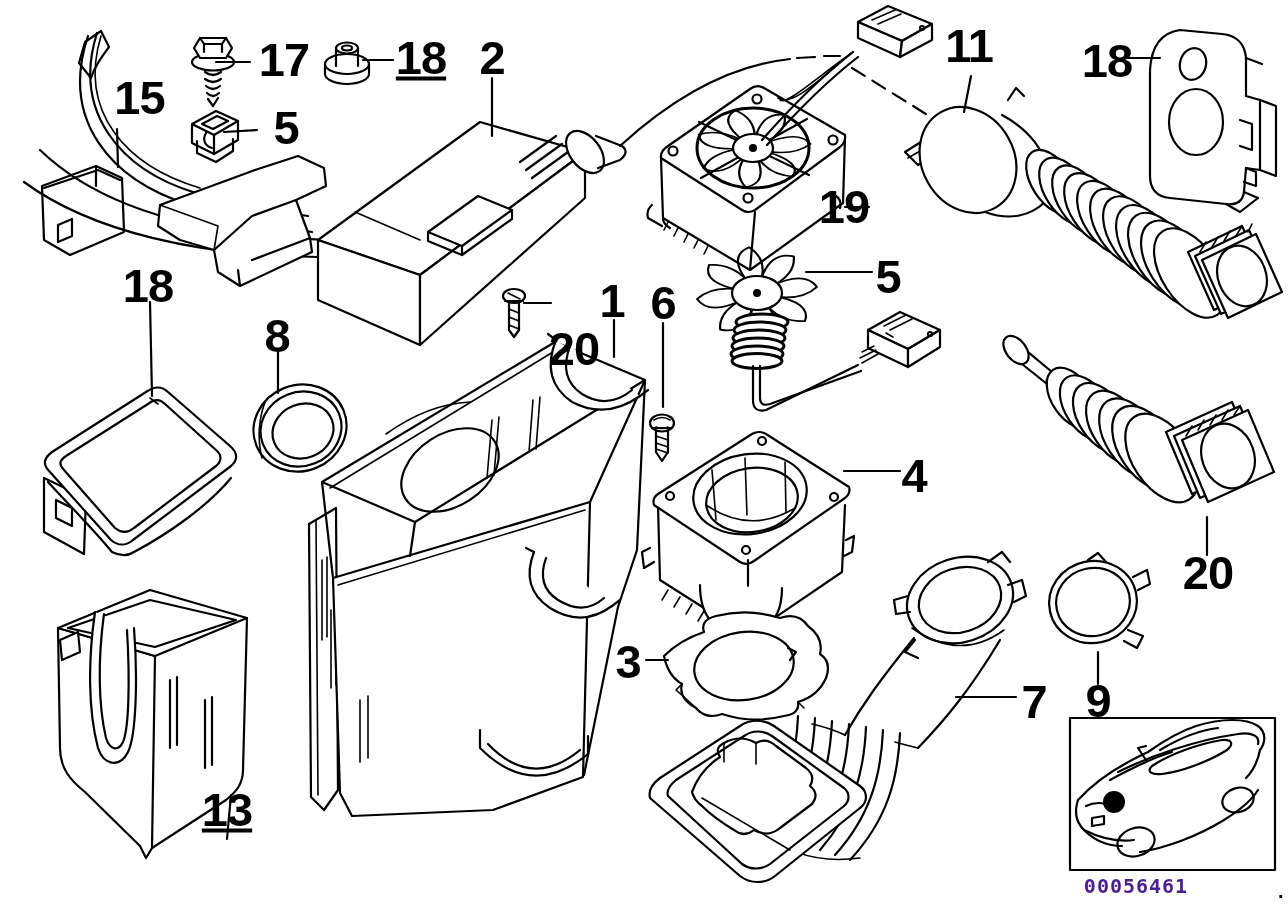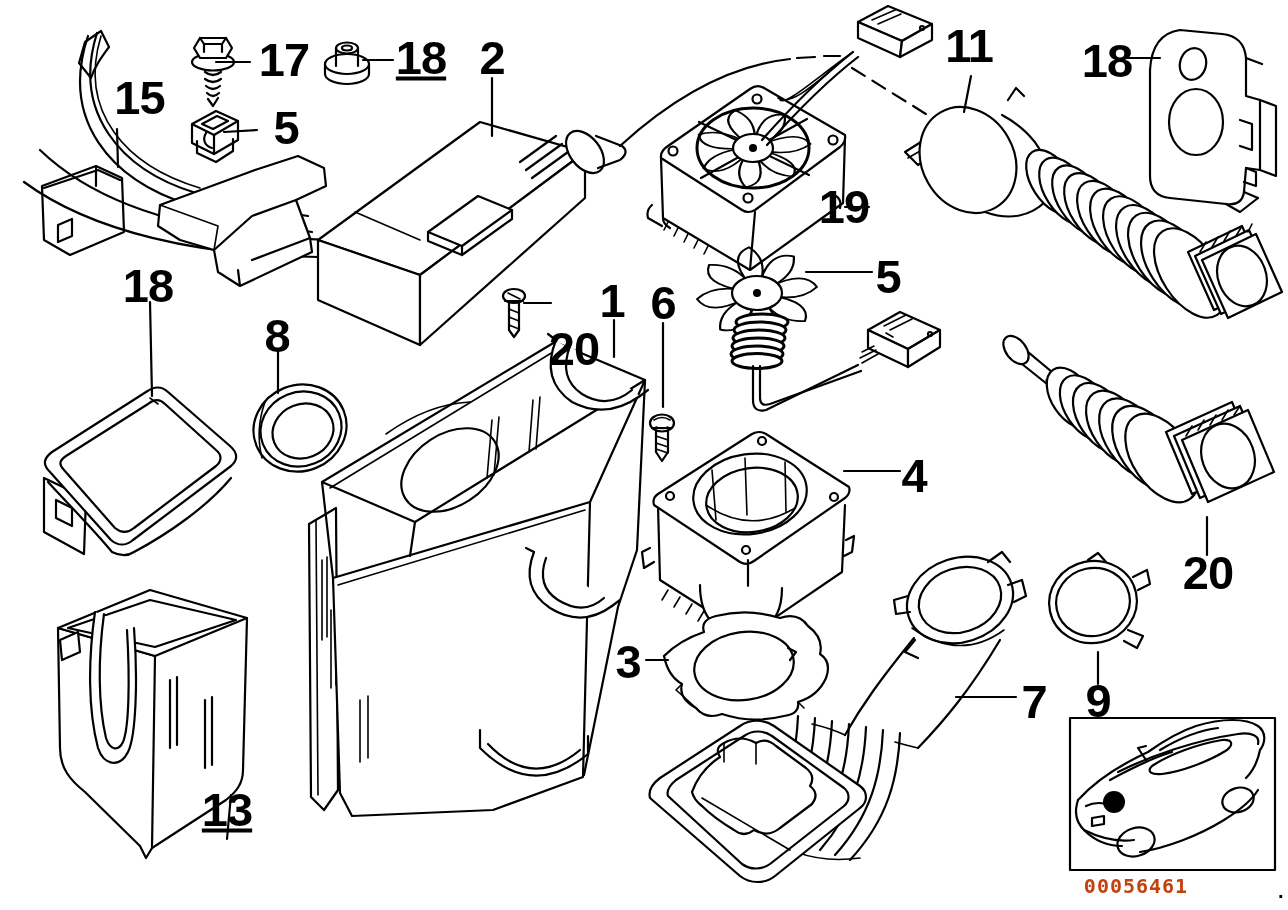--- a/index.html
+++ b/index.html
@@ -16,21 +16,21 @@
   #art .thick { stroke-width:3; }
   #art .thin  { stroke-width:1.6; }
   .callout {
     position:absolute; transform:translate(-50%,-50%);
     font-weight:700; font-size:47px; letter-spacing:-1px; color:#000;
     cursor:pointer; user-select:none; line-height:1;
   }
   #diagram-number {
     position:absolute; left:1136px; top:886px; transform:translate(-50%,-50%);
     font-family:"DejaVu Sans Mono", monospace; font-weight:700; font-size:20px;
-    letter-spacing:1px; color:#c2410c;
+    letter-spacing:1px; color:#4c1d95;
   }
   #trailing-mark {
     position:absolute; left:1278px; top:880px; font-size:20px; font-weight:700; color:#000;
   }
 </style>
 </head>
 <body>
 
 <div id="stage">
 

